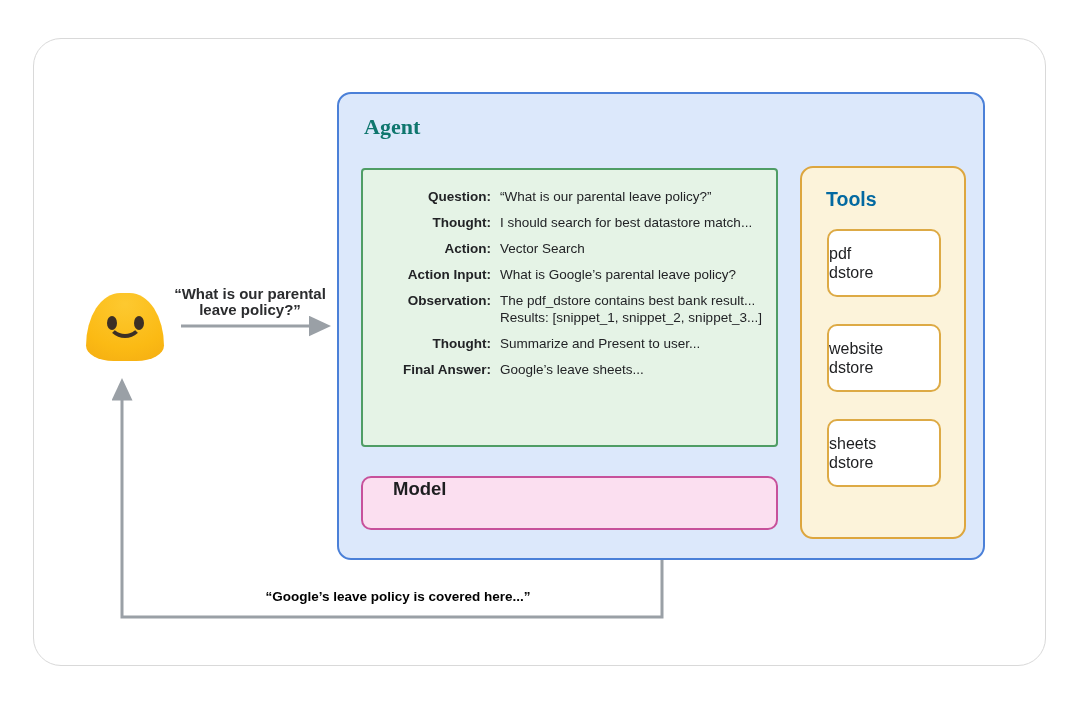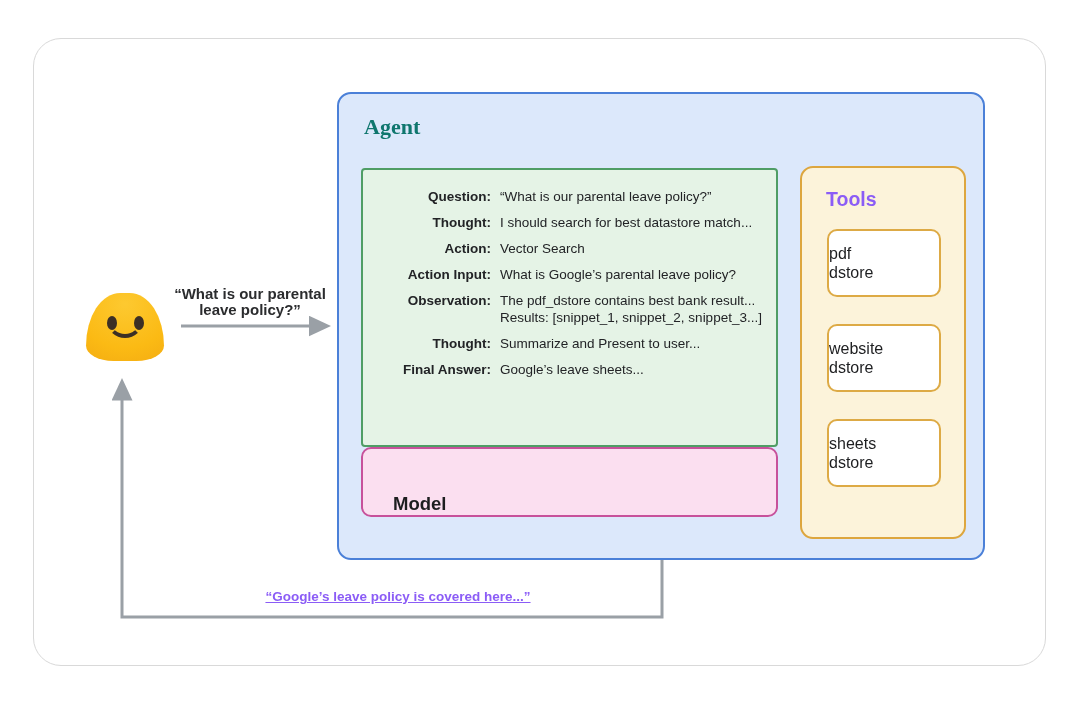--- a/index.html
+++ b/index.html
@@ -21,48 +21,48 @@
                 border-radius:50%; top:23px; }
   .emoji .eye-l { left:21px; } .emoji .eye-r { left:48px; }
   .emoji .mouth { position:absolute; left:21px; top:11px; width:36px; height:34px;
                   border-radius:50%; border:4px solid transparent;
                   border-bottom-color:#3c2f25; }
 
   
   .q-text { position:absolute; left:168px; top:286px; width:164px; text-align:center;
             font-size:15px; line-height:16px; font-weight:700; color:#2b2c2e; }
   .r-text { position:absolute; left:237px; top:589px; width:322px; text-align:center;
-            font-size:13.5px; font-weight:700; color:#8b5cf6;text-decoration:underline; }
+            font-size:13.5px; font-weight:700; color:#000000; }
 
   
   .agent { position:absolute; left:337px; top:92px; width:648px; height:468px;
            background:#dce8fb; border:2.5px solid #4b80d8; border-radius:14px; }
   .agent-title { position:absolute; left:25px; top:20px; font-size:22px;
                  font-weight:700; color:#0f766e;font-family:Liberation Serif, serif; }
 
   
   .trace { position:absolute; left:22px; top:74px; width:417px; height:279px;
            background:#e5f3e6; border:2px solid #4f9d65; border-radius:4px;
            padding:18px 12px 0 10px; }
   .trace-row { display:grid; grid-template-columns:118px 1fr; column-gap:9px;
                font-size:13.5px; line-height:17px; margin-bottom:9px; }
   .trace-label { font-weight:700; text-align:right; white-space:nowrap; }
   .trace-value { font-weight:400; }
 
   
-  .model { position:absolute; left:22px; top:353px; width:417px; height:70px;
+  .model { position:absolute; left:22px; top:382px; width:417px; height:54px;
            background:#fbdff0; border:2.5px solid #c7519b; border-radius:10px;
-           display:flex; align-items:flex-end; }
+           display:flex; align-items:flex-start; }
   .model-title { margin-left:30px; font-size:18.5px; font-weight:700; color:#1d1e20; }
 
   
   .tools { position:absolute; left:461px; top:72px; width:166px; height:373px;
            background:#fcf3da; border:2.5px solid #dda63e; border-radius:13px; }
   .tools-title { position:absolute; left:24px; top:20px; font-size:19.5px;
-                 font-weight:700; color:#8b5cf6; }
+                 font-weight:700; color:#0369a1; }
   .tool-card { position:absolute; left:25px; width:114px; height:68px;
                background:#ffffff; border:2.5px solid #ddaa45; border-radius:10px;
                display:flex; flex-direction:column; align-items:flex-start;
                justify-content:center; font-size:16px; font-weight:500;
                line-height:19px; color:#1d1e20; }
   .tool-1 { top:61px; } .tool-2 { top:156px; } .tool-3 { top:251px; }
 </style>
 </head>
 <body>
 

